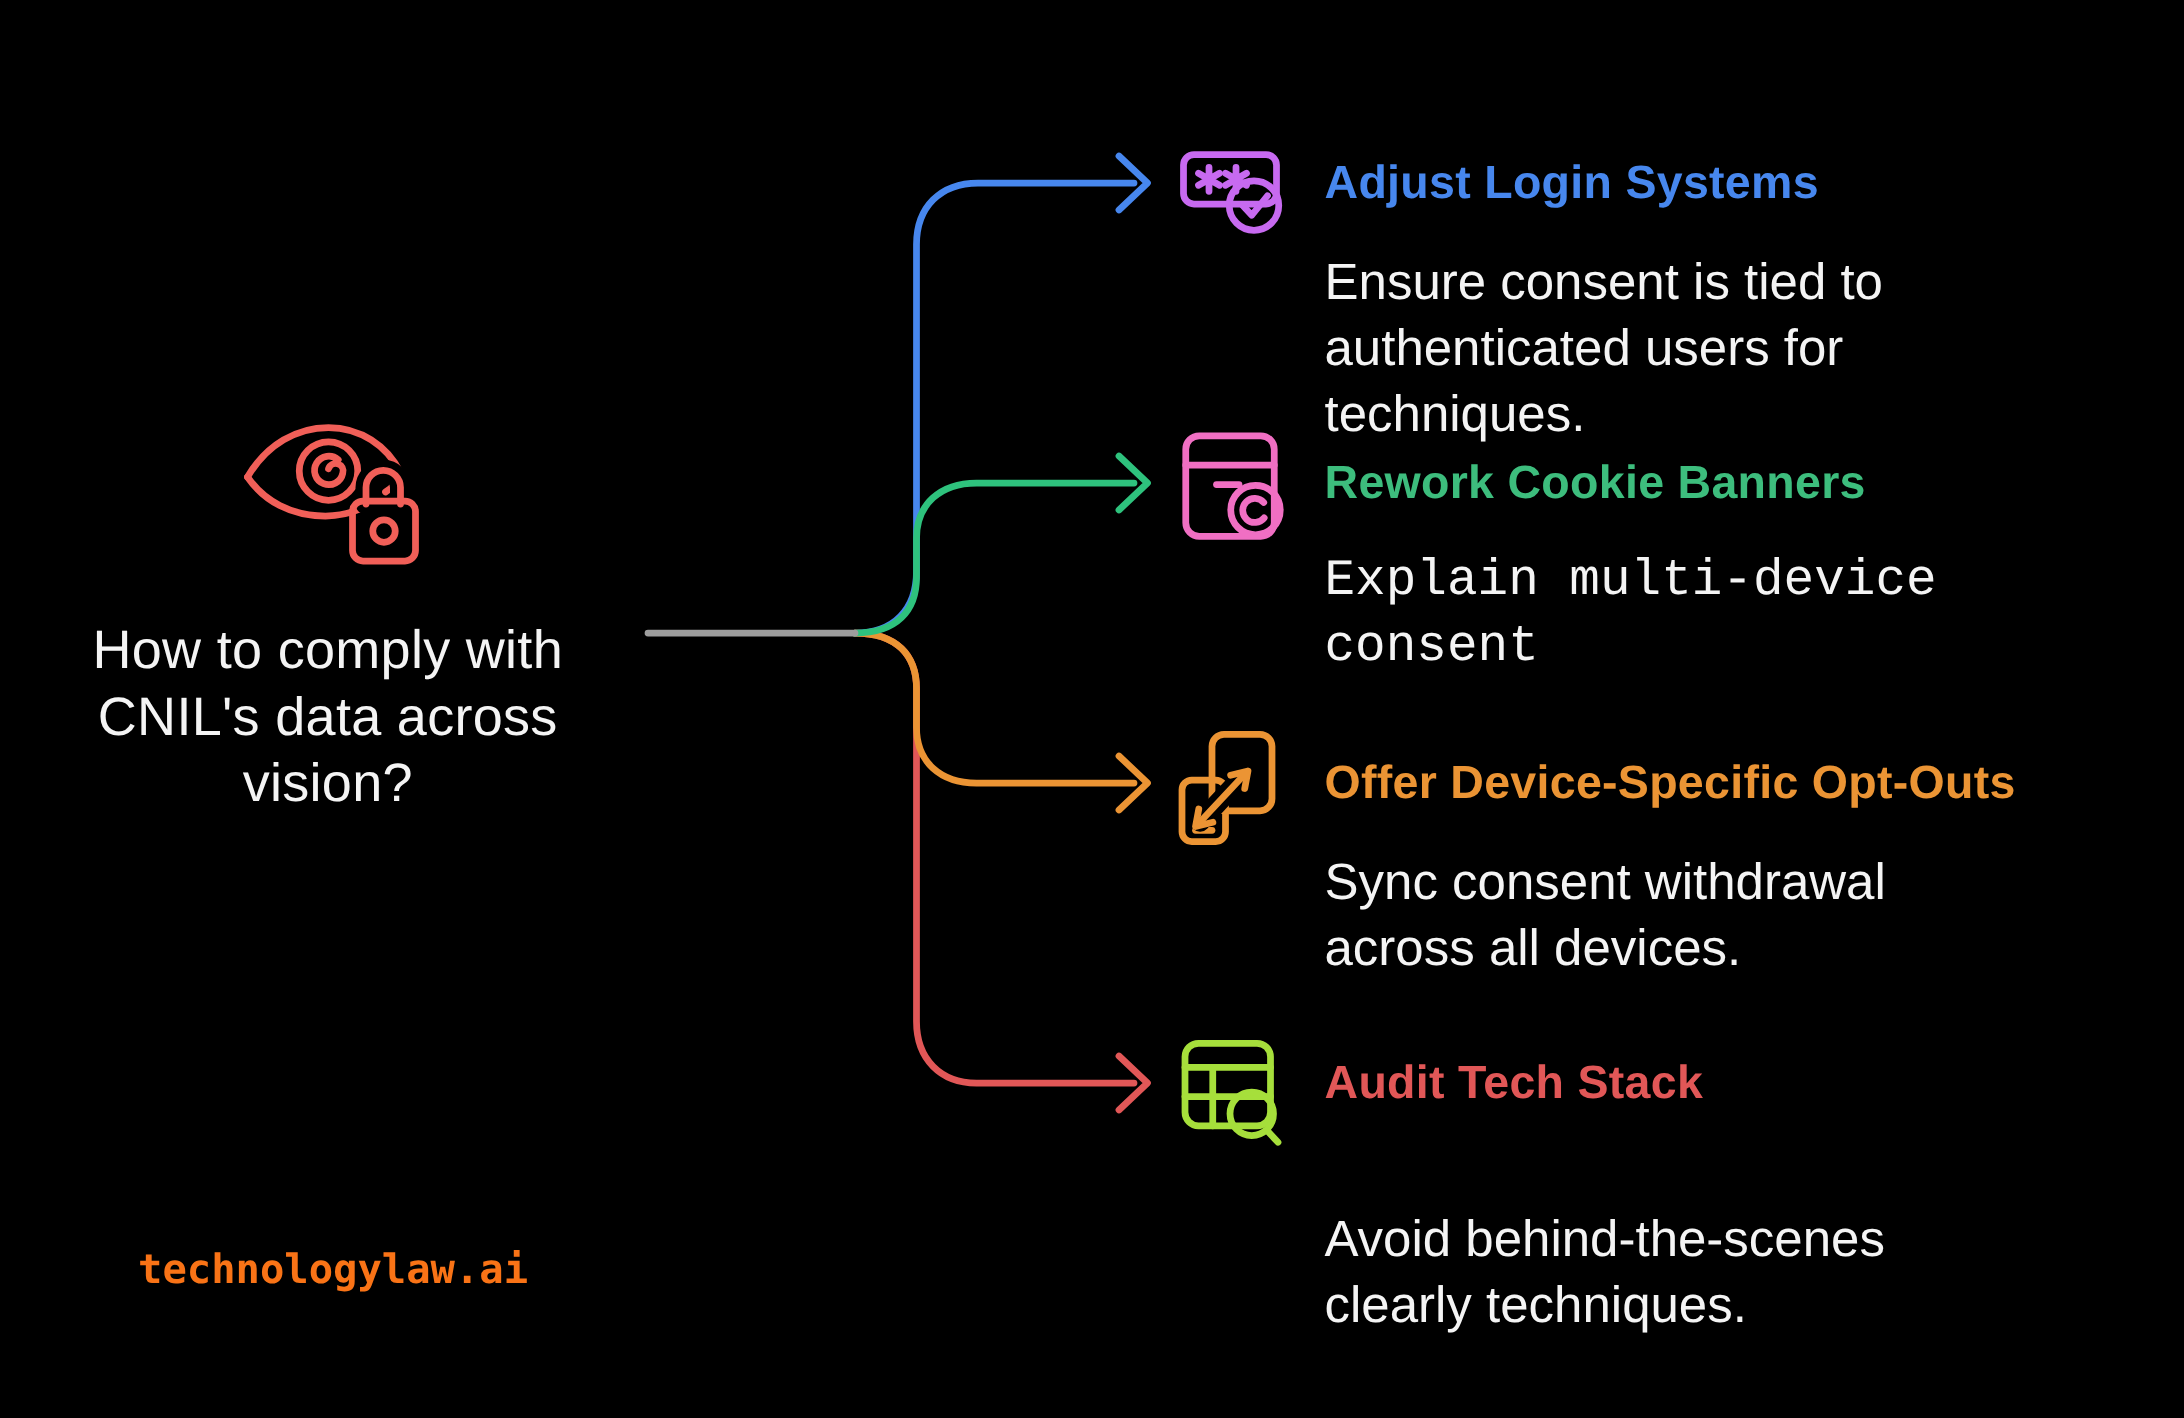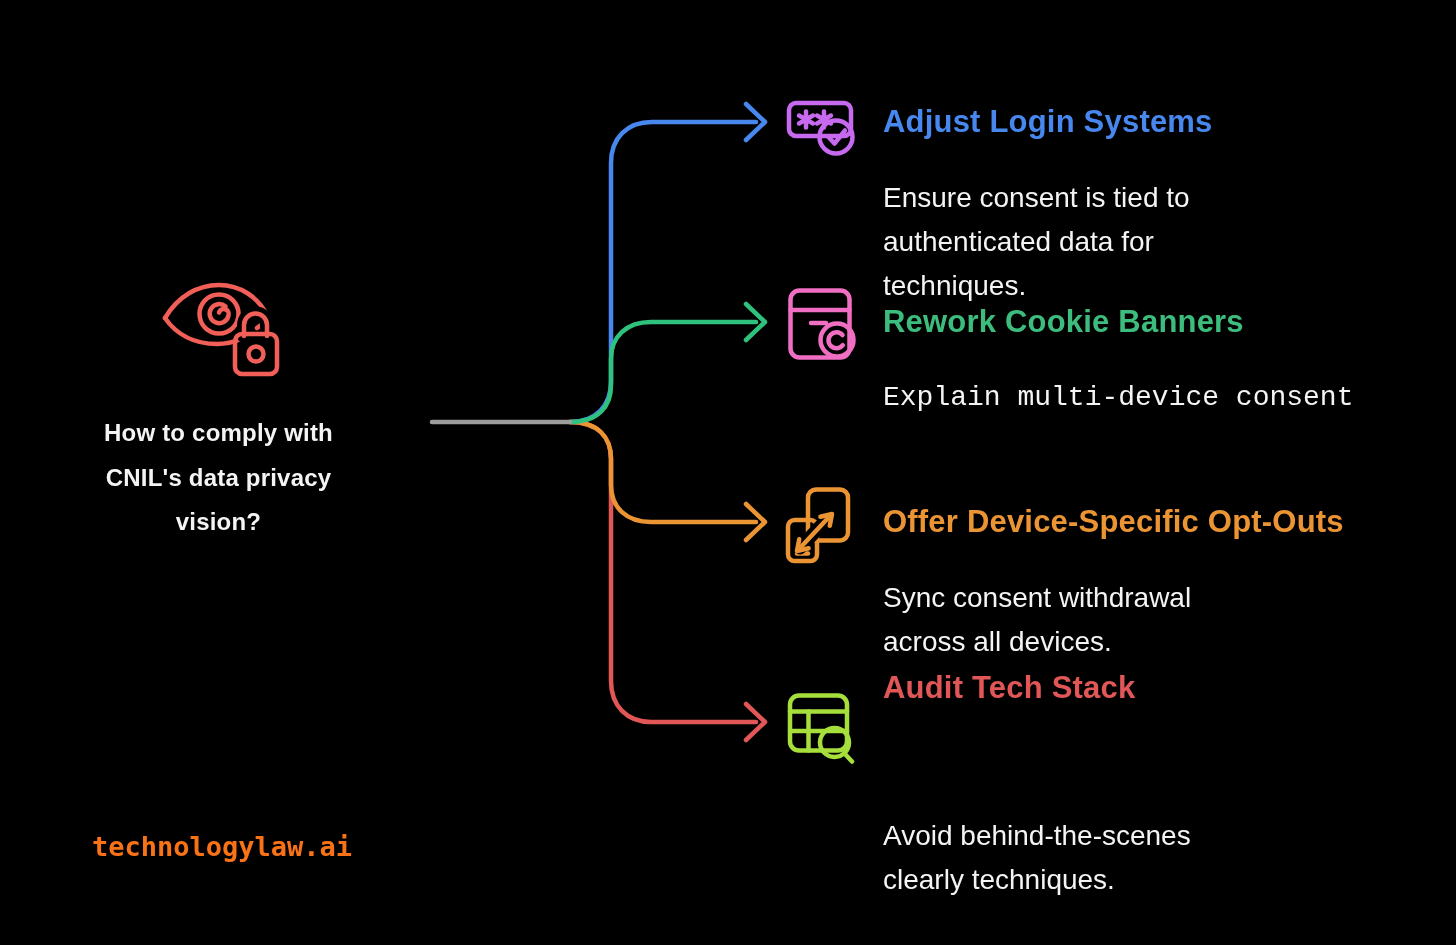--- a/index.html
+++ b/index.html
@@ -31,35 +31,35 @@
   .fill-pink { fill: var(--c-pink); }
   .icon path, .icon rect, .icon circle, .icon line {
     fill: none; stroke-width: 4.5px; stroke-linecap: round; stroke-linejoin: round;
   }
 
   
   .question {
     left: 26px; top: 411px; width: 385px;
     text-align: center;
     color: var(--c-text);
-    font-size: 24px; font-weight: bold; line-height: 44.5px;
+    font-size: 36px; font-weight: normal; line-height: 44.5px;
     letter-spacing: 0.2px;
   }
 
   
   .branch-title {
     left: 883px;
     font-size: 31px; font-weight: bold;
     white-space: nowrap; line-height: 44px;
     letter-spacing: 0.2px;
   }
   .branch-desc {
     left: 883px; width: 500px;
     color: var(--c-text);
-    font-size: 28px; line-height: 44px; margin-top: 10px;
+    font-size: 34px; line-height: 44px;
   }
   .c-blue   { color: var(--c-blue); }
   .c-green  { color: var(--c-green_title); }
   .c-orange { color: var(--c-orange); }
   .c-red    { color: var(--c-red); }
 
   .watermark {
     left: 92px; top: 829px;
     color: #f97316;
     font-family: "DejaVu Sans Mono", monospace;
@@ -91,35 +91,35 @@
     <circle class="sk-coral" cx="59" cy="42" r="19.5"></circle>
     <path class="sk-coral" d="M 65.5 34.5 A 9.5 9.5 0 1 0 68.5 43.5 A 4.8 4.8 0 0 0 59 40.5"></path>
     <path class="sk-black" style="stroke-width:14px" d="M 84 64 V 53 A 11.5 11.5 0 0 1 107 53 V 64"></path>
     <path class="sk-coral" d="M 84 64 V 53 A 11.5 11.5 0 0 1 107 53 V 64"></path>
     <rect class="sk-coral fill-black" x="75" y="62" width="42" height="40" rx="7"></rect>
     <circle class="sk-coral" cx="96" cy="82" r="7.5"></circle>
   </svg>
 
   <div class="abs question">
     <div>How to comply with</div>
-    <div>CNIL's data privacy</div>
+    <div>CNIL's data across</div>
     <div>vision?</div>
   </div>
 
   <svg class="abs icon" style="left:786px; top:96px;" width="76" height="62" viewBox="0 0 76 62">
     <rect class="sk-purple" x="3" y="7" width="62" height="33" rx="7"></rect>
     <path class="sk-purple" d="M 20 15.5 V 31.5 M 13 19.5 L 27 27.5 M 13 27.5 L 27 19.5"></path>
     <path class="sk-purple" d="M 38 15.5 V 31.5 M 31 19.5 L 45 27.5 M 31 27.5 L 45 19.5"></path>
     <circle class="sk-purple fill-black" cx="50" cy="41" r="16.5"></circle>
     <path class="sk-purple" d="M 42.5 41 L 48.5 47.5 L 59 34.5"></path>
   </svg>
   <div class="abs branch-title c-blue" style="top:100px;">Adjust Login Systems</div>
   <div class="abs branch-desc" style="top:166px;">
     <div>Ensure consent is tied to</div>
-    <div>authenticated data for</div>
+    <div>authenticated users for</div>
     <div>techniques.</div>
   </div>
 
   <svg class="abs icon" style="left:787px; top:287px;" width="70" height="78" viewBox="0 0 70 78">
     <rect class="sk-pink" x="3.5" y="3.5" width="59" height="67" rx="9"></rect>
     <path class="sk-pink" d="M 3.5 23 H 62.5"></path>
     <circle class="fill-pink" style="stroke:none" cx="15" cy="13.5" r="2.7"></circle>
     <circle class="fill-pink" style="stroke:none" cx="25" cy="13.5" r="2.7"></circle>
     <path class="sk-pink" d="M 24 36 H 39"></path>
     <circle class="sk-pink fill-black" cx="50" cy="53" r="16.5"></circle>
@@ -146,21 +146,21 @@
   </div>
 
   <svg class="abs icon" style="left:787px; top:690px;" width="68" height="76" viewBox="0 0 68 76">
     <rect class="sk-lime" x="3" y="5.5" width="57" height="55" rx="9"></rect>
     <path class="sk-lime" d="M 3 21.5 H 60"></path>
     <path class="sk-lime" d="M 21.5 21.5 V 60.5"></path>
     <path class="sk-lime" d="M 3 41 H 60"></path>
     <circle class="sk-lime fill-black" cx="47.5" cy="52.5" r="14.5"></circle>
     <path class="sk-lime" d="M 57.5 63.5 L 65 71.5"></path>
   </svg>
-  <div class="abs branch-title c-red" style="top:666px;">Audit Tech Stack</div>
+  <div class="abs branch-title c-red" style="top:700px;">Audit Tech Stack</div>
   <div class="abs branch-desc" style="top:804px;">
     <div>Avoid behind-the-scenes</div>
     <div>clearly techniques.</div>
   </div>
 
   <div class="abs watermark">technologylaw.ai</div>
 
 </div>
 
 </body></html>

